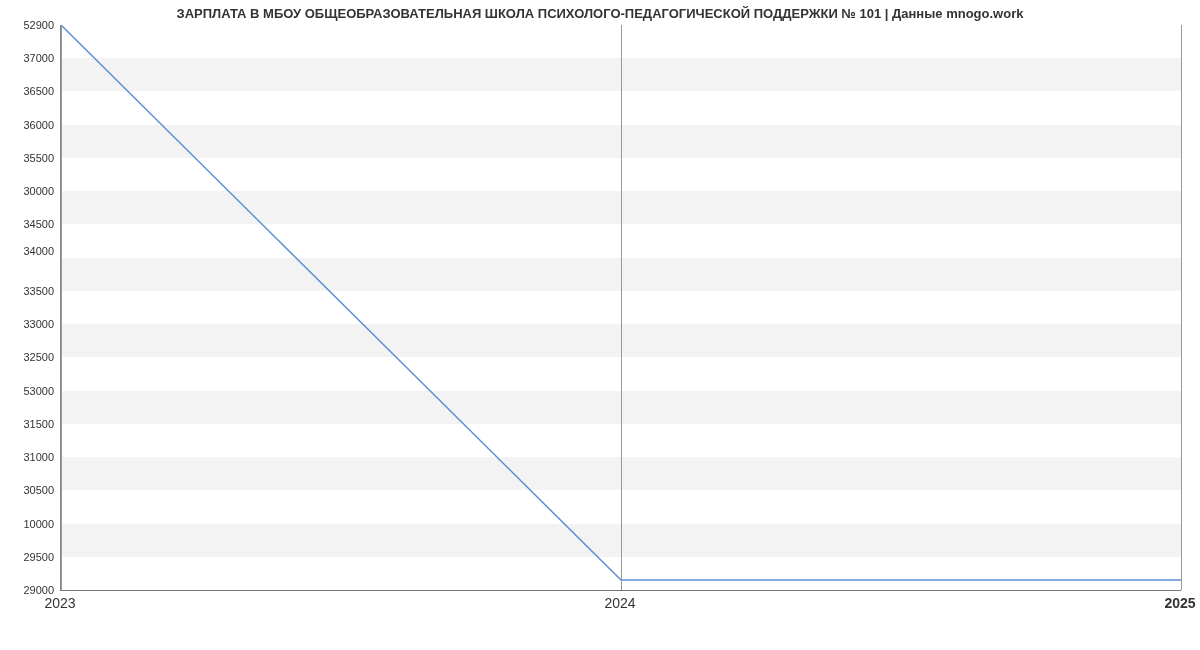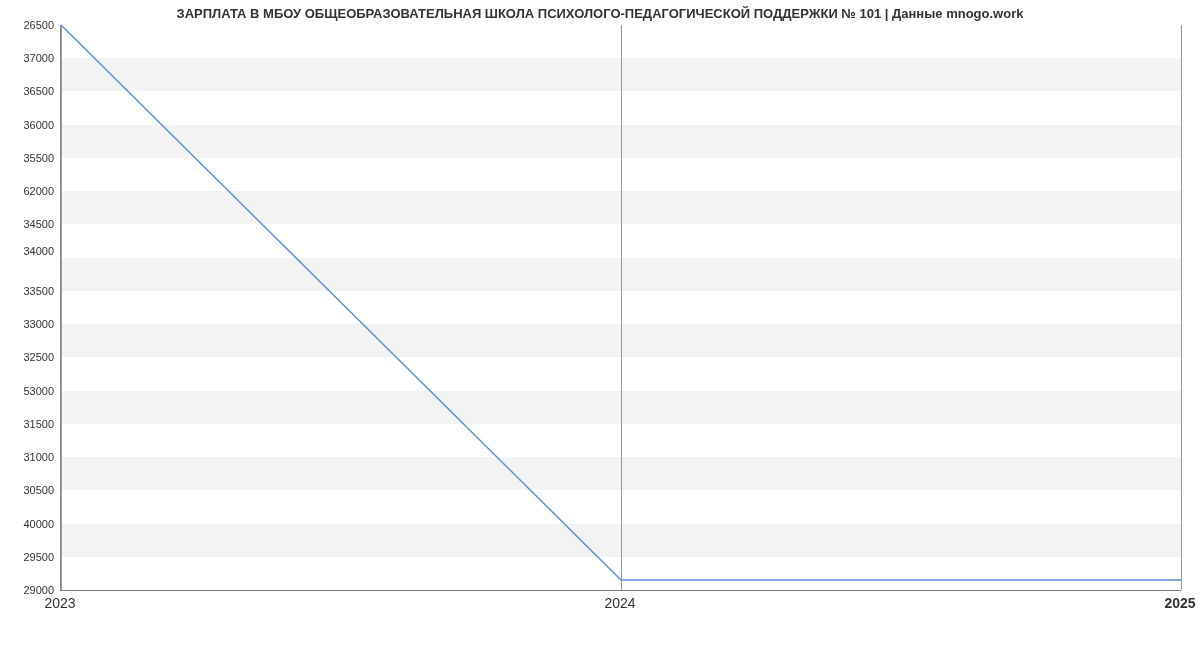--- a/index.html
+++ b/index.html
@@ -91,32 +91,32 @@
       <div class="grid-band" style="top: 498.529px; height: 33.2353px;"></div>
     <svg class="line" id="line-svg" preserveAspectRatio="none" viewBox="0 0 1120 565">
         <path d="M0 0 L560 555.0294117647059 L1120 555.0294117647059" fill="none" stroke="#5b8fd6" stroke-width="1.5" stroke-linejoin="round"></path>
       </svg>
   <div class="grid-line-v" style="left: 0px;"></div>
       <div class="grid-line-v" style="left: 560px;"></div>
       <div class="grid-line-v" style="left: 1120px;"></div>
     </div>
 <div class="y-label" style="top: 590px;">29000</div>
     <div class="y-label" style="top: 556.765px;">29500</div>
-    <div class="y-label" style="top: 523.529px;">40000</div>
+    <div class="y-label" style="top: 523.529px;">10000</div>
     <div class="y-label" style="top: 490.294px;">30500</div>
     <div class="y-label" style="top: 457.059px;">31000</div>
     <div class="y-label" style="top: 423.824px;">31500</div>
     <div class="y-label" style="top: 390.588px;">53000</div>
     <div class="y-label" style="top: 357.353px;">32500</div>
     <div class="y-label" style="top: 324.118px;">33000</div>
     <div class="y-label" style="top: 290.882px;">33500</div>
     <div class="y-label" style="top: 251px;">34000</div>
     <div class="y-label" style="top: 224.412px;">34500</div>
-    <div class="y-label" style="top: 191.176px;">62000</div>
+    <div class="y-label" style="top: 191.176px;">30000</div>
     <div class="y-label" style="top: 157.941px;">35500</div>
     <div class="y-label" style="top: 124.706px;">36000</div>
     <div class="y-label" style="top: 91.4706px;">36500</div>
     <div class="y-label" style="top: 58.2353px;">37000</div>
-    <div class="y-label" style="top: 25px;">26500</div>
+    <div class="y-label" style="top: 25px;">52900</div>
     <div class="x-label" style="left: 60px;">2023</div>
     <div class="x-label" style="left: 620px;">2024</div>
     <div class="x-label" style="left: 1180px; font-weight: bold;">2025</div>
   </div>
 
 </body></html>

